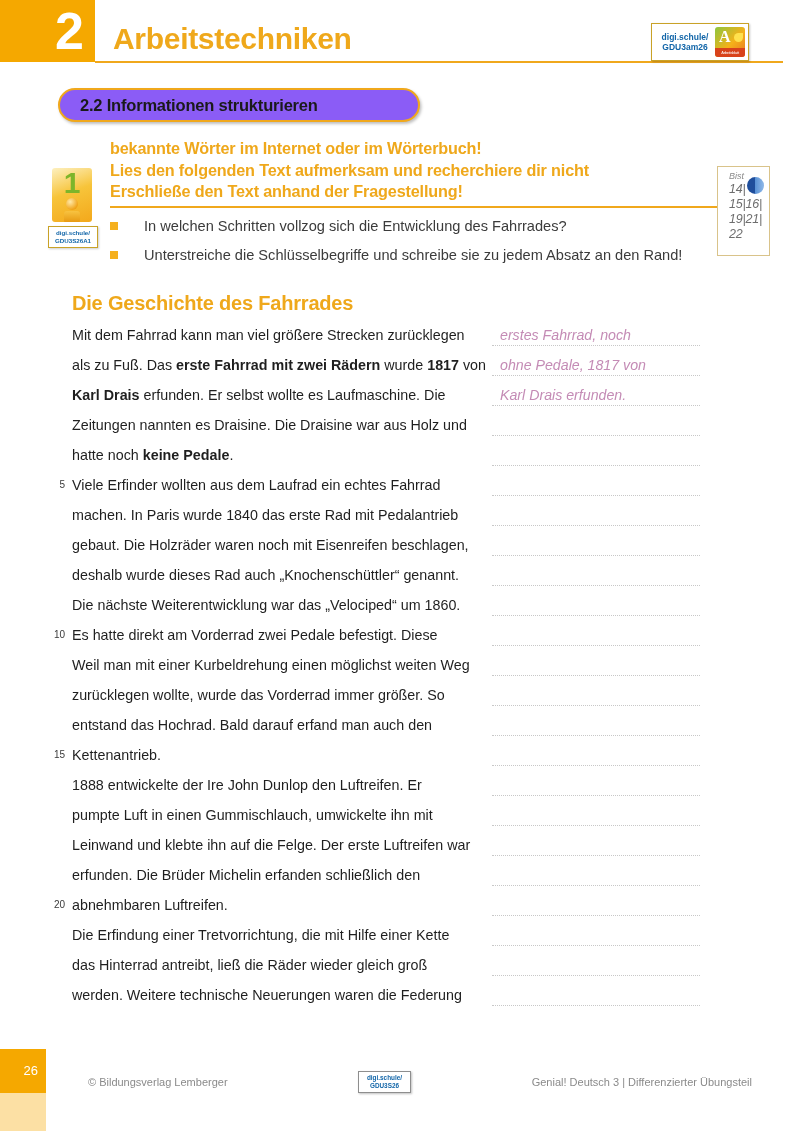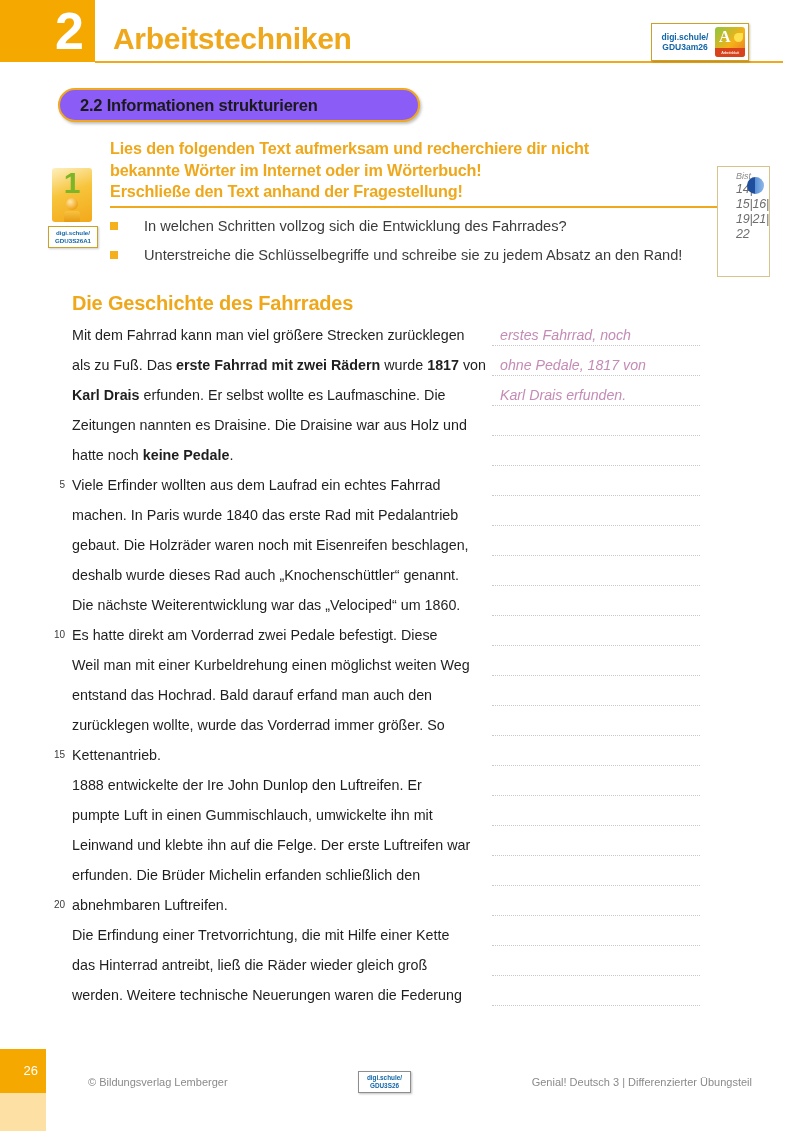--- a/index.html
+++ b/index.html
@@ -136,23 +136,23 @@
   }
   .bullet-sq{
     width:8px;height:8px;background:#F5B01E;flex:0 0 8px;margin-top:6px;
   }
   .bullet-txt{
     font-size:14.6px;color:#3B3B3B;line-height:20px;padding-left:26px;
   }
 
   
   .bist-box{
-    position:absolute;left:717px;top:166px;width:53px;height:111px;
+    position:absolute;left:717px;top:166px;width:53px;height:90px;
     border:1px solid #D9C38A;background:#ffffff;box-sizing:border-box;
-    padding:4px 18px;
+    padding:4px 11px;
   }
   .bist-label{
     font-size:9px;font-style:italic;color:#8A8A8A;line-height:11px;
   }
   .bist-nums{
     font-size:12.5px;font-style:italic;color:#6E6E6E;line-height:15px;
     letter-spacing:-0.2px;
   }
   .bist-circle{
     position:absolute;right:5px;top:10px;width:17px;height:17px;
@@ -243,22 +243,22 @@
   <span class="num">1</span>
   <span class="person-head"></span>
   <span class="person-body"></span>
 </div>
 <div class="task-code">
   <div>digi.schule/</div>
   <div>GDU3S26A1</div>
 </div>
 
 <div class="task-instr">
+  <div>bekannte Wörter im Internet oder im Wörterbuch!</div>
   <div>Lies den folgenden Text aufmerksam und recherchiere dir nicht</div>
-  <div>bekannte Wörter im Internet oder im Wörterbuch!</div>
   <div>Erschließe den Text anhand der Fragestellung!</div>
 </div>
 <div class="task-divider"></div>
 
 <div class="bullets">
   <div class="bullet-row">
     <span class="bullet-sq"></span>
     <span class="bullet-txt">In welchen Schritten vollzog sich die Entwicklung des Fahrrades?</span>
   </div>
   <div class="bullet-row">
@@ -285,22 +285,22 @@
     <div class="art-line"><b>Karl Drais</b><span> erfunden. Er selbst wollte es Laufmaschine. Die</span></div>
     <div class="art-line"><span>Zeitungen nannten es Draisine. Die Draisine war aus Holz und</span></div>
     <div class="art-line"><span>hatte noch </span><b>keine Pedale</b><span>.</span></div>
     <div class="art-line"><span class="linenum">5</span><span>Viele Erfinder wollten aus dem Laufrad ein echtes Fahrrad</span></div>
     <div class="art-line"><span>machen. In Paris wurde 1840 das erste Rad mit Pedalantrieb</span></div>
     <div class="art-line"><span>gebaut. Die Holzräder waren noch mit Eisenreifen beschlagen,</span></div>
     <div class="art-line"><span>deshalb wurde dieses Rad auch „Knochenschüttler“ genannt.</span></div>
     <div class="art-line"><span>Die nächste Weiterentwicklung war das „Velociped“ um 1860.</span></div>
     <div class="art-line"><span class="linenum">10</span><span>Es hatte direkt am Vorderrad zwei Pedale befestigt. Diese</span></div>
     <div class="art-line"><span>Weil man mit einer Kurbeldrehung einen möglichst weiten Weg</span></div>
+    <div class="art-line"><span>zurücklegen wollte, wurde das Vorderrad immer größer. So</span></div>
     <div class="art-line"><span>entstand das Hochrad. Bald darauf erfand man auch den</span></div>
-    <div class="art-line"><span>zurücklegen wollte, wurde das Vorderrad immer größer. So</span></div>
     <div class="art-line"><span class="linenum">15</span><span>Kettenantrieb.</span></div>
     <div class="art-line"><span>1888 entwickelte der Ire John Dunlop den Luftreifen. Er</span></div>
     <div class="art-line"><span>pumpte Luft in einen Gummischlauch, umwickelte ihn mit</span></div>
     <div class="art-line"><span>Leinwand und klebte ihn auf die Felge. Der erste Luftreifen war</span></div>
     <div class="art-line"><span>erfunden. Die Brüder Michelin erfanden schließlich den</span></div>
     <div class="art-line"><span class="linenum">20</span><span>abnehmbaren Luftreifen.</span></div>
     <div class="art-line"><span>Die Erfindung einer Tretvorrichtung, die mit Hilfe einer Kette</span></div>
     <div class="art-line"><span>das Hinterrad antreibt, ließ die Räder wieder gleich groß</span></div>
     <div class="art-line"><span>werden. Weitere technische Neuerungen waren die Federung</span></div>
   </div>

